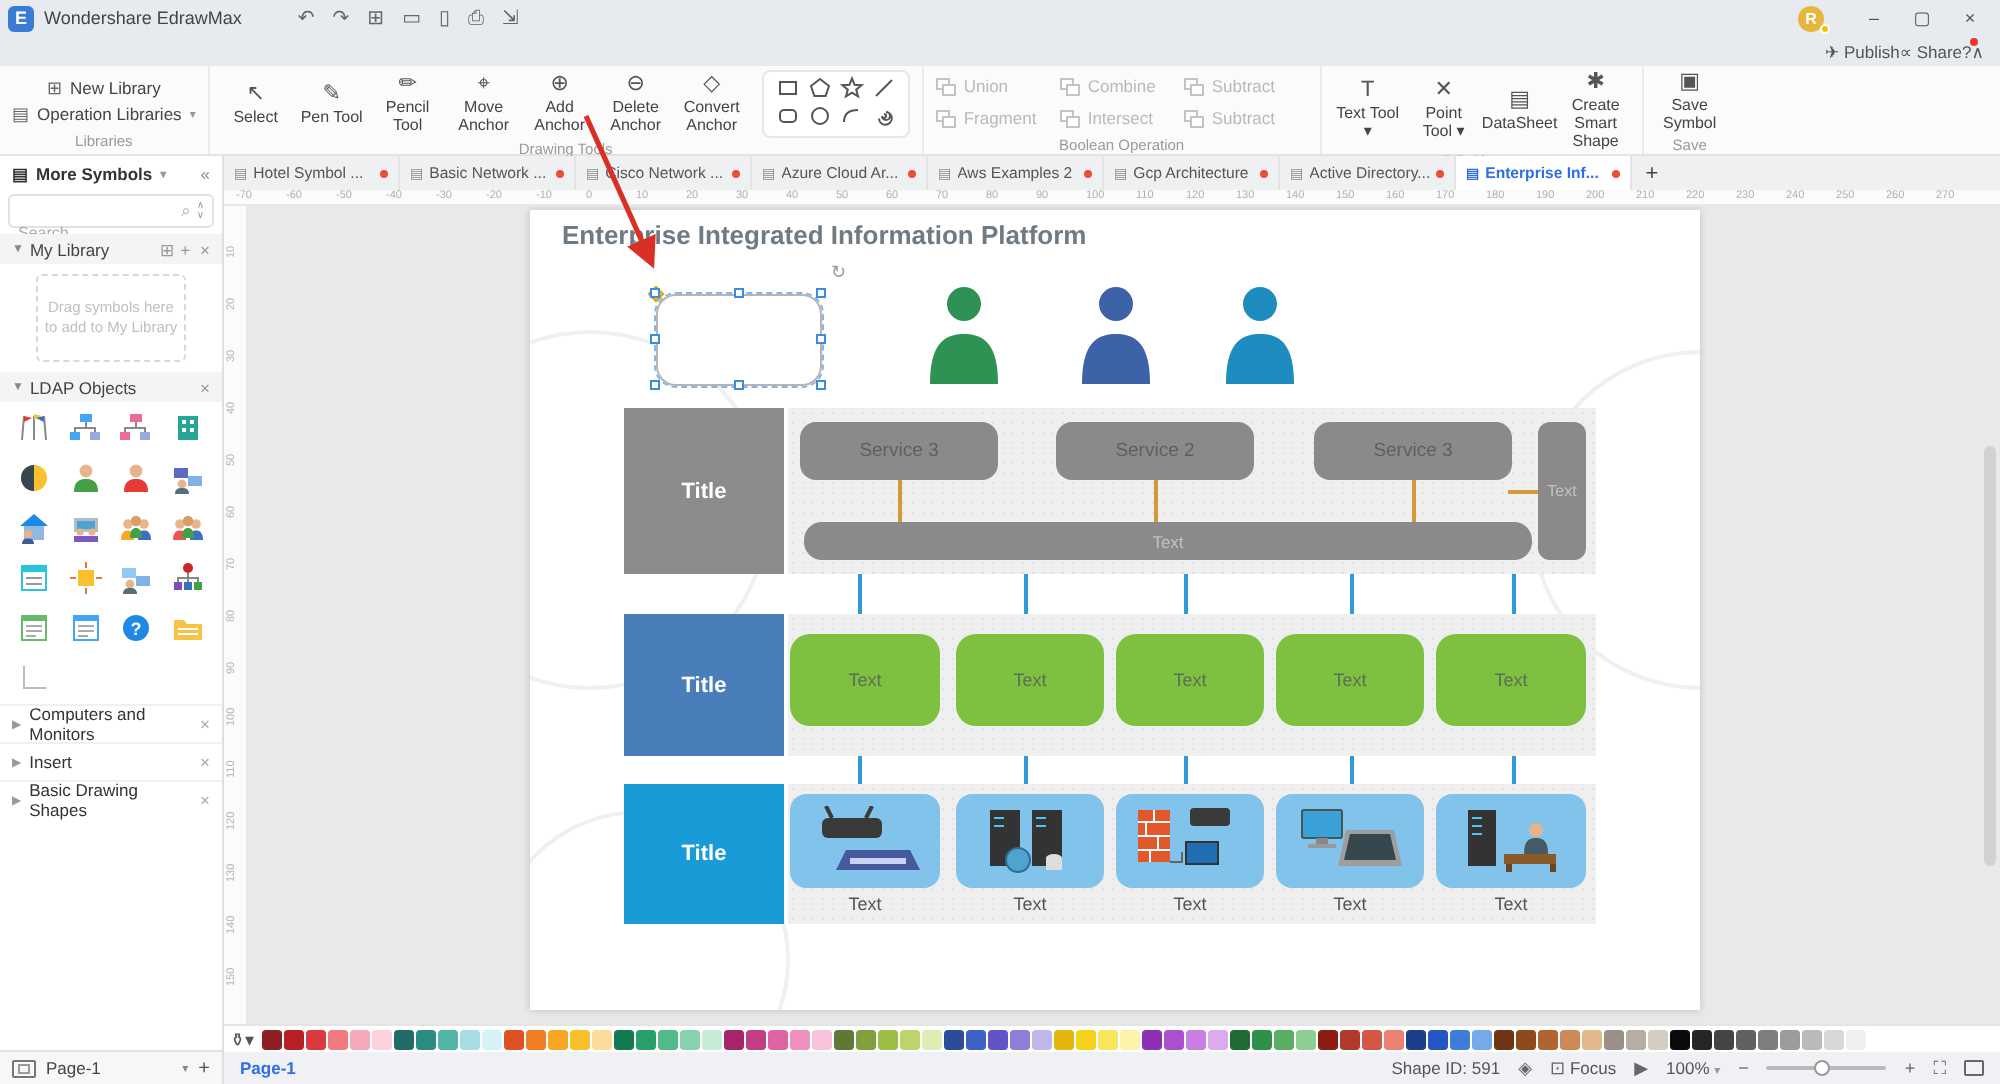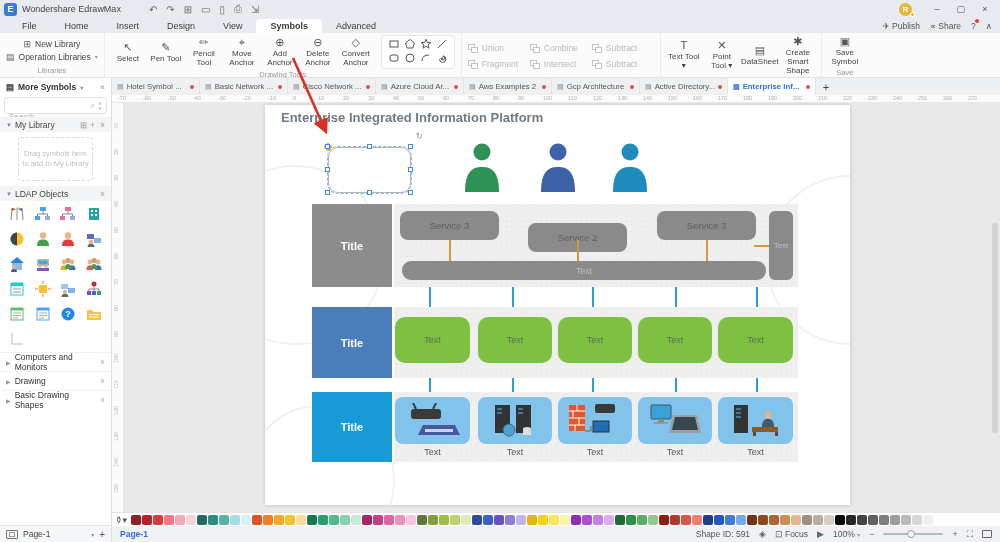--- a/index.html
+++ b/index.html
@@ -15,21 +15,21 @@
   .tb-spacer { flex:1; }
   .avatar { width:13px; height:13px; border-radius:50%; background:#e8b63c; color:#fff; font-size:8px; font-weight:bold; display:flex; align-items:center; justify-content:center; position:relative; margin-right:14px; }
   .avatar i { position:absolute; right:-3px; bottom:-1px; width:5px; height:5px; border-radius:50%; background:#f3c300; border:1px solid #fff; }
   .winbtns { display:flex; gap:2px; }
   .winbtn { width:22px; height:16px; display:flex; align-items:center; justify-content:center; font-size:9px; color:#555; }
 
   
   .menubar { height:15px; background:#e7eaee; display:flex; align-items:flex-end; padding:0 8px; }
   .menutab { padding:2px 14px; font-size:9px; color:#3c3c3c; }
   .menutab.active { background:#fff; border-radius:4px 4px 0 0; font-weight:bold; }
-  .menu-right { margin-left:auto; display:flex; gap:10px; align-items:center; font-size:8.5px; color:#555; padding-bottom:2px; }
+  .menu-right { margin-left:auto; display:flex; align-items:center; font-size:8.5px; color:#555; padding-bottom:2px; }
   .menu-right .dot { position:relative; }
   .menu-right .dot i { position:absolute; right:-3px; top:-2px; width:4px; height:4px; background:#e33; border-radius:50%; }
 
   
   .ribbon { height:45px; background:#fbfbfc; border-bottom:1px solid #e3e3e3; display:flex; }
   .rgroup { display:flex; flex-direction:column; padding:2px 6px 0 6px; border-right:1px solid #ebebeb; }
   .rtools { flex:1; display:flex; align-items:center; gap:4px; }
   .rcaption { text-align:center; font-size:7.5px; color:#9a9a9a; padding:1px 0 2px; }
   .libcol { display:flex; flex-direction:column; gap:3px; justify-content:center; }
   .librow { display:flex; align-items:center; gap:4px; font-size:8.5px; color:#444; }
@@ -144,29 +144,20 @@
       <i></i>
     </div>
   <div class="winbtns">
     <div class="winbtn">–</div>
     <div class="winbtn">▢</div>
     <div class="winbtn close">×</div>
   </div>
 </div>
 
 <div class="menubar">
-  <div style="display:flex;">
-      <div class="menutab">File</div>
-      <div class="menutab">Home</div>
-      <div class="menutab">Insert</div>
-      <div class="menutab">Design</div>
-      <div class="menutab">View</div>
-      <div class="menutab active">Symbols</div>
-      <div class="menutab">Advanced</div>
-    </div>
   <div class="menu-right">
     <span>✈ <span>Publish</span></span>
     <span>∝ <span>Share</span></span>
     <span class="dot">?<i></i></span>
     <span>∧</span>
   </div>
 </div>
 
 <div class="ribbon">
   <div class="rgroup">
@@ -284,20 +275,21 @@
           </div>
           <div class="boolitem">
             <span class="boolicon">
               <b></b>
               <i></i>
             </span>
             <span>Subtract</span>
           </div>
         </div>
       </div>
+    <div class="rcaption">Boolean Operation</div>
   </div>
 
   <div class="rgroup">
     <div class="rtools">
         <div class="bigtool">
           <span class="gi">T</span>
           <span>Text Tool ▾</span>
         </div>
         <div class="bigtool">
           <span class="gi">✕</span>
@@ -524,21 +516,21 @@
         </div>
       </div>
     <div>
         <div class="sb-collapsed">
           <span class="tri">▶</span>
           <span>Computers and Monitors</span>
           <span class="x">×</span>
         </div>
         <div class="sb-collapsed">
           <span class="tri">▶</span>
-          <span>Drawing</span>
+          <span>Insert</span>
           <span class="x">×</span>
         </div>
         <div class="sb-collapsed">
           <span class="tri">▶</span>
           <span>Basic Drawing Shapes</span>
           <span class="x">×</span>
         </div>
       </div>
     <div class="sb-fill"></div>
     <div class="sb-pagerow">
@@ -688,21 +680,21 @@
               </svg></div>
           </div>
         <div>
             <div class="rowband" style="left: 129px; top: 99px; width: 404px; height: 83px;"></div>
             <div class="rowtitle" style="left: 47px; top: 99px; width: 80px; height: 83px; background: rgb(140, 140, 140);">Title</div>
             <div class="rowband" style="left: 129px; top: 202px; width: 404px; height: 71px;"></div>
             <div class="rowtitle" style="left: 47px; top: 202px; width: 80px; height: 71px; background: rgb(74, 126, 187);">Title</div>
             <div class="rowband" style="left: 129px; top: 287px; width: 404px; height: 70px;"></div>
             <div class="rowtitle" style="left: 47px; top: 287px; width: 80px; height: 70px; background: rgb(24, 155, 215);">Title</div>
             <div class="svcbox" style="left: 135px; top: 106px; width: 99px;">Service 3</div>
-            <div class="svcbox" style="left: 263px; top: 118px; width: 99px;">Service 2</div>
+            <div class="svcbox" style="left: 263px; top: 106px; width: 99px;">Service 2</div>
             <div class="svcbox" style="left: 392px; top: 106px; width: 99px;">Service 3</div>
             <div class="oline" style="left: 184px; top: 135px; width: 2px; height: 21px;"></div>
             <div class="oline" style="left: 312px; top: 135px; width: 2px; height: 21px;"></div>
             <div class="oline" style="left: 441px; top: 135px; width: 2px; height: 21px;"></div>
             <div class="oline" style="left: 489px; top: 140px; width: 15px; height: 2px;"></div>
             <div class="busbar">Text</div>
             <div class="sidebox">Text</div>
             <div class="btick" style="left: 164px; top: 182px; height: 20px;"></div>
             <div class="btick" style="left: 247px; top: 182px; height: 20px;"></div>
             <div class="btick" style="left: 327px; top: 182px; height: 20px;"></div>

